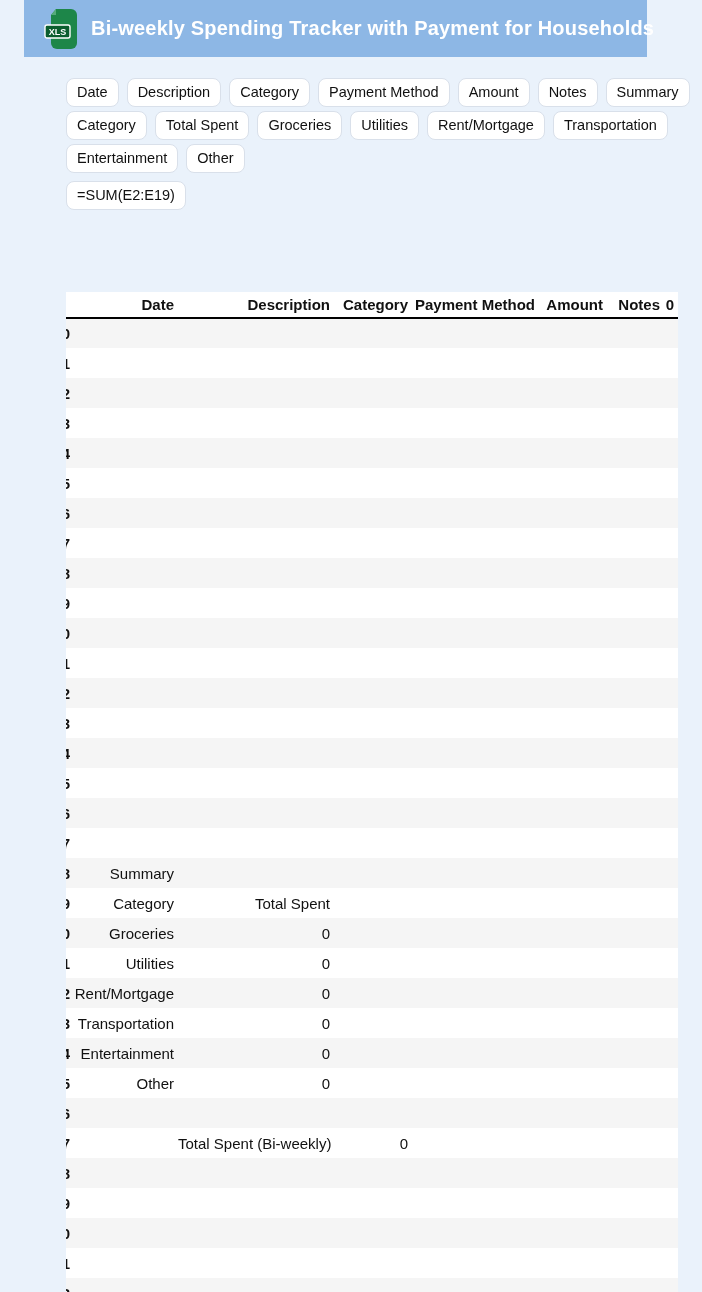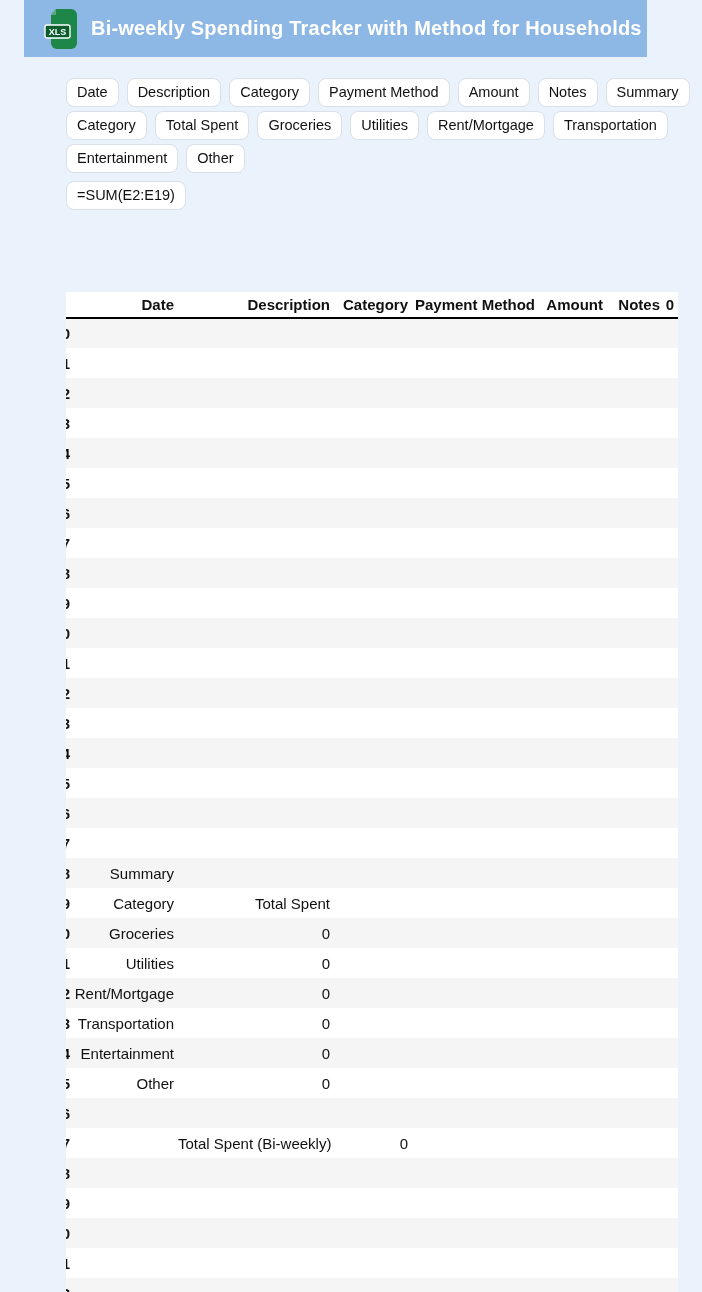--- a/index.html
+++ b/index.html
@@ -62,21 +62,21 @@
 
 <div class="titlebar">
   <span style="display:flex;">
     <svg width="36" height="42" viewBox="0 0 36 42">
       <path d="M12 1 h15 a6 6 0 0 1 6 6 v28 a6 6 0 0 1 -6 6 H13 a6 6 0 0 1 -6 -6 V7 z" fill="#1d8649"></path>
       <path d="M12 1 L7 7 h5 z" fill="#56ab7c"></path>
       <rect x="1" y="17" width="25" height="13" rx="2" fill="#0b5d2e" stroke="#ffffff" stroke-width="1.4"></rect>
       <text x="13.5" y="26.5" text-anchor="middle" font-family="Liberation Sans, sans-serif" font-size="9" font-weight="700" fill="#ffffff">XLS</text>
     </svg>
   </span>
-  <span class="title">Bi-weekly Spending Tracker with Method for Households</span>
+  <span class="title">Bi-weekly Spending Tracker with Payment for Households</span>
 </div>
 
 <div class="chips" id="chips">
     <div class="chip-row">
       <div class="chip">Date</div>
       <div class="chip">Description</div>
       <div class="chip">Category</div>
       <div class="chip">Payment Method</div>
       <div class="chip">Amount</div>
       <div class="chip">Notes</div>

